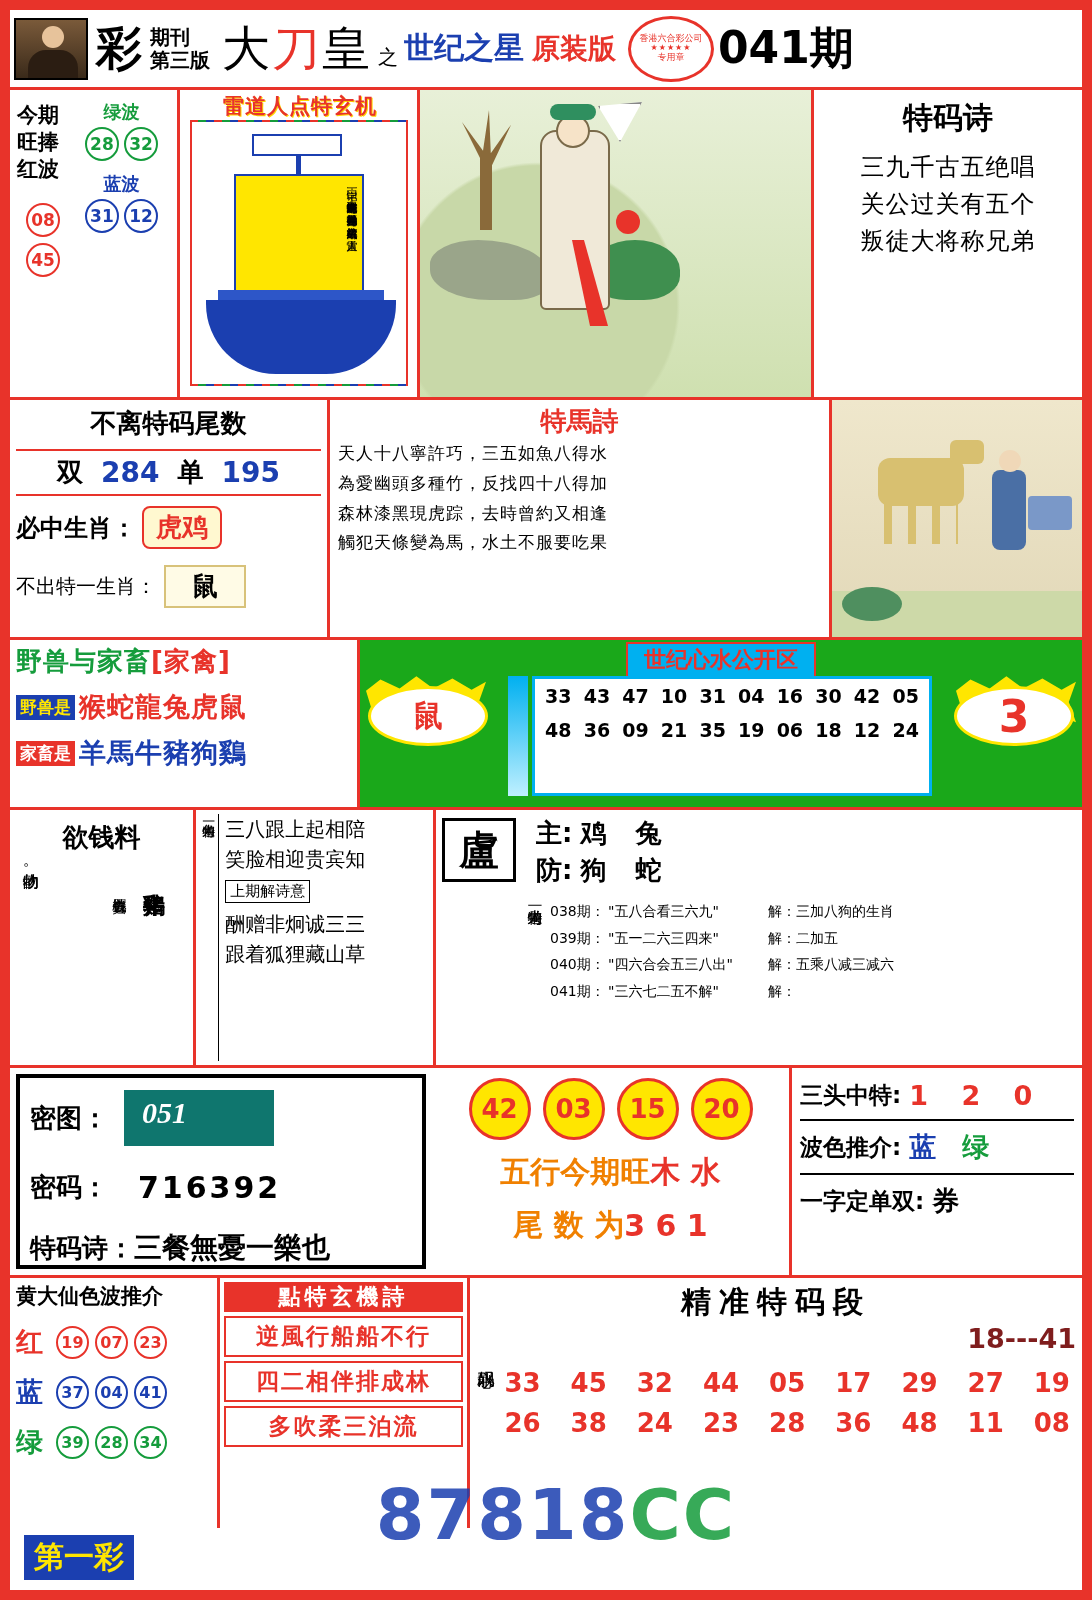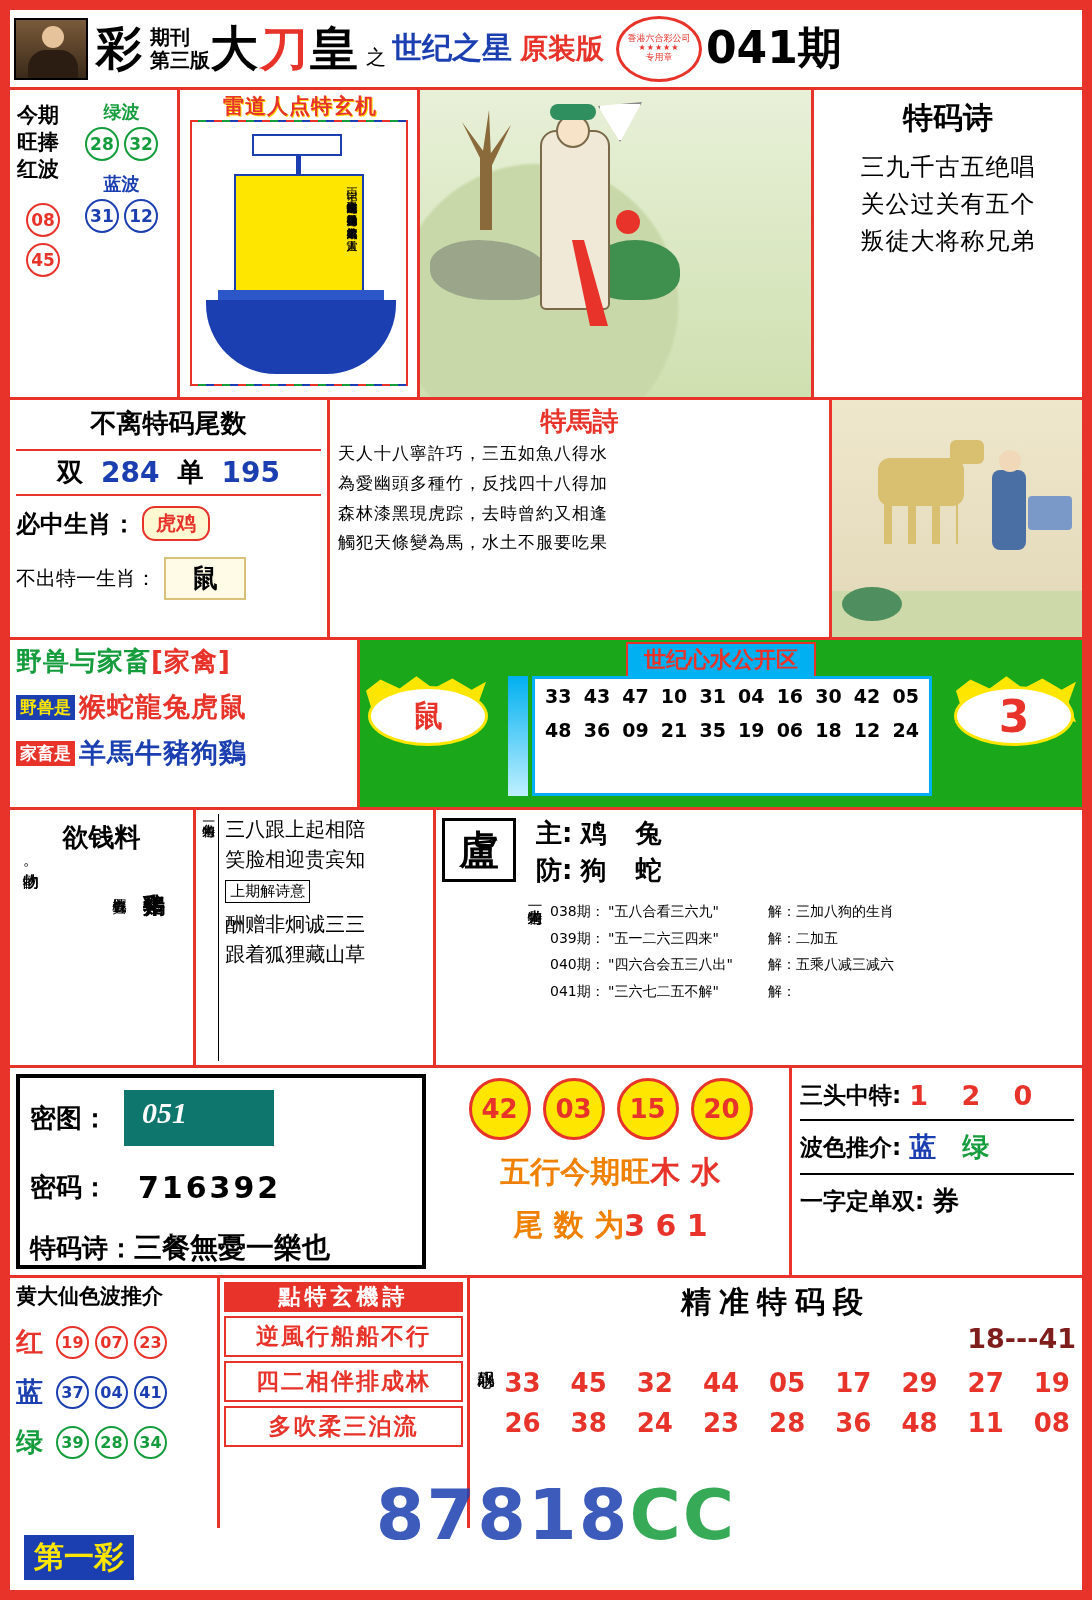--- a/index.html
+++ b/index.html
@@ -17,21 +17,21 @@
     border:10px solid #e8332a;
   }
 
   
   .header { height:80px; display:flex; align-items:center; border-bottom:3px solid #e8332a; background:#fff; position:relative;}
   .portrait { width:74px; height:62px; margin-left:4px; background:linear-gradient(#7a5a3a,#3a2a1a); border:2px solid #000; position:relative; overflow:hidden;}
   .portrait:before{content:"";position:absolute;left:26px;top:6px;width:22px;height:22px;border-radius:50%;background:#e7c39b;}
   .portrait:after{content:"";position:absolute;left:12px;top:30px;width:50px;height:32px;border-radius:18px 18px 0 0;background:#2b1d12;}
   .h-cai { font-size:46px; font-weight:bold; color:#000; margin-left:8px; letter-spacing:2px;}
   .h-stack { display:flex; flex-direction:column; font-size:20px; font-weight:bold; line-height:1.15; margin-left:6px; }
-  .h-big { font-size:48px; font-weight:bold; letter-spacing:2px; }
+  .h-big { font-size:48px; font-weight:normal; letter-spacing:2px; margin-left:12px; }
   .h-big .c1{color:#000;} .h-big .c2{color:#e8332a;}
   .h-zhi{font-size:20px; margin:18px 4px 0 6px;}
   .h-star{font-size:30px;font-weight:bold;color:#1b3fb0;margin-left:2px;}
   .h-yz{font-size:28px;font-weight:bold;color:#e8332a;margin-left:8px;}
   .seal{width:86px;height:66px;border-radius:50%;border:3px solid #e8332a;margin-left:12px;display:flex;flex-direction:column;align-items:center;justify-content:center;color:#e8332a;font-size:9px;line-height:1.1;text-align:center;}
   .seal .stars{letter-spacing:1px;font-size:8px;}
   .h-issue{font-size:44px;font-weight:bold;margin-left:4px;}
 
   
   .sec1 { height:310px; display:flex; border-bottom:3px solid #e8332a;}
@@ -65,21 +65,21 @@
   .poem-title{font-size:30px;font-weight:bold;text-align:center;margin:2px 0 10px;}
   .poem-line{font-size:24px;line-height:1.55;text-align:center;letter-spacing:1px;}
 
   
   .sec2{height:240px;display:flex;border-bottom:3px solid #e8332a;}
   .box-wei{width:320px;border-right:3px solid #e8332a;padding:4px 6px;}
   .wei-t{font-size:26px;font-weight:bold;text-align:center;background:#fff;padding:2px 0;}
   .wei-r{display:flex;align-items:center;justify-content:center;gap:18px;font-size:26px;font-weight:bold;margin-top:6px;border-top:2px solid #e8332a;border-bottom:2px solid #e8332a;padding:4px 0;}
   .wei-r .num{color:#1b3fb0;font-size:28px;}
   .bz{display:flex;align-items:center;font-size:24px;font-weight:bold;margin-top:10px;}
-  .bz-val{border:2px solid #e8332a;background:#fff8d0;color:#e8332a;padding:2px 12px;margin-left:6px;font-size:20px;border-radius:13px;}
+  .bz-val{border:2px solid #e8332a;background:#fff8d0;color:#e8332a;padding:2px 12px;margin-left:6px;font-size:26px;border-radius:8px;}
   .bc{display:flex;align-items:center;font-size:20px;margin-top:16px;}
   .bc-val{border:2px solid #d8c27a;background:#fffbe6;padding:2px 26px;margin-left:8px;font-size:26px;font-weight:bold;}
   .box-mpoem{flex:1;border-right:3px solid #e8332a;padding:4px 8px;}
   .mpoem-t{text-align:center;font-size:26px;font-weight:bold;color:#e8332a;}
   .mpoem-l{font-size:17px;line-height:1.75;letter-spacing:1px;}
   .box-pic2{width:250px;background:#f0e6c8;position:relative;overflow:hidden;}
 
   
   .sec3{height:170px;display:flex;border-bottom:3px solid #e8332a;}
   .box-beast{width:350px;border-right:3px solid #e8332a;padding:4px 6px;}

